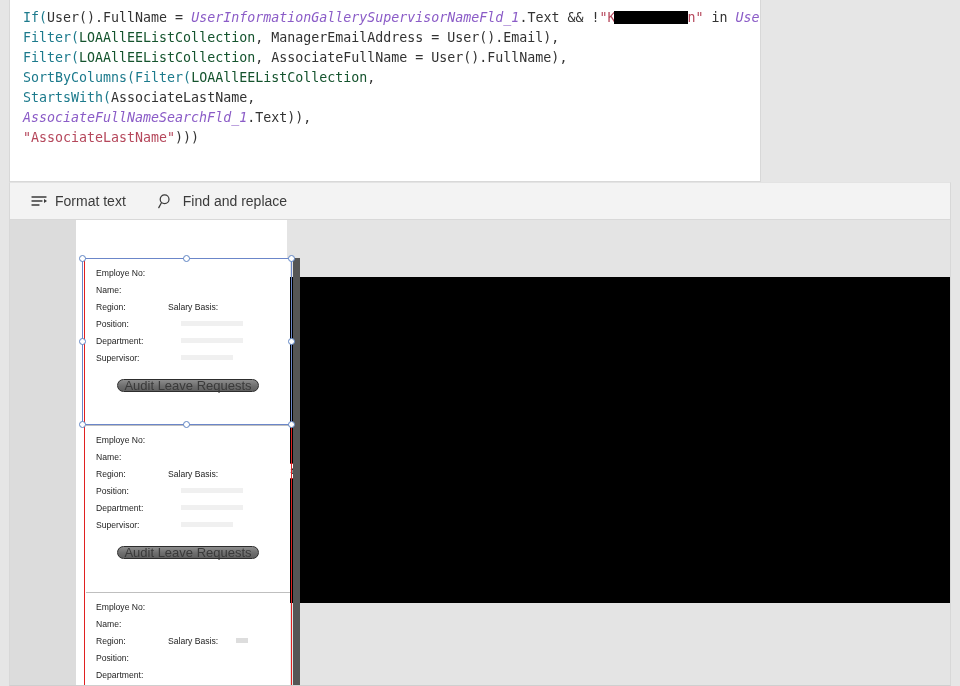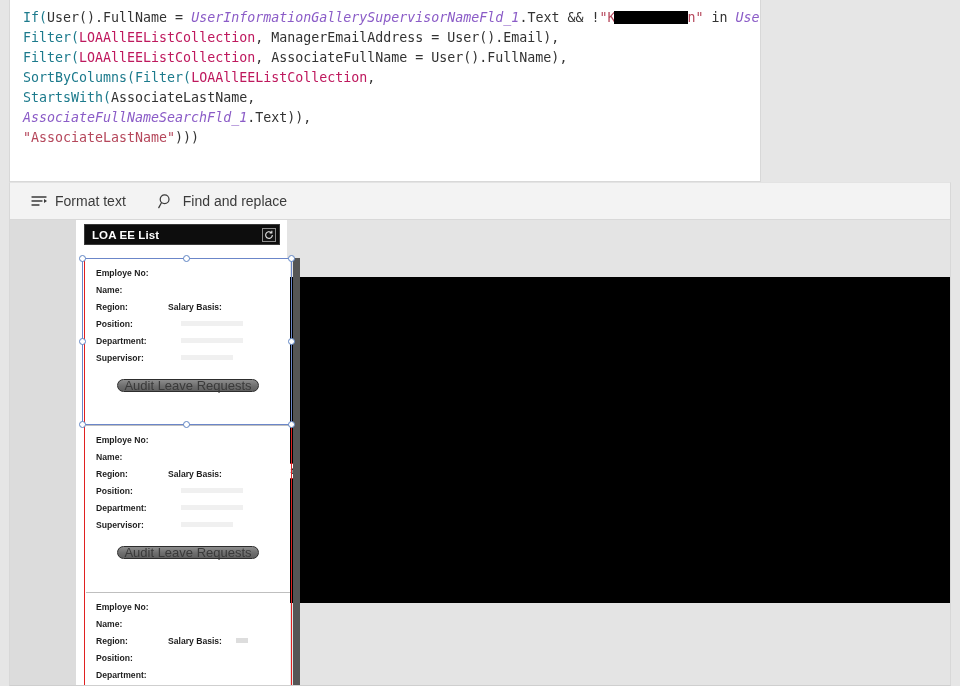--- a/index.html
+++ b/index.html
@@ -31,21 +31,21 @@
   #formula-code {
     font-family: "DejaVu Sans Mono", "Liberation Mono", monospace;
     font-size: 13.3px;
     line-height: 20px;
     color: #333333;
     padding: 8px 0 0 13px;
     white-space: nowrap;
   }
   .fl { height: 20px; white-space: nowrap; }
   .fn      { color: #1c7a8c; }          
-  .coll    { color: #be185d; text-align: right; }          
+  .coll    { color: #14532d; text-align: right; }          
   .ctrl    { color: #8b5cc7; font-style: italic; } 
   .str     { color: #b5475b; }
   .plain   { color: #333333; }
   .redact {
     display: inline-block;
     width: 74px;
     height: 13px;
     background: #000000;
     vertical-align: -2px;
     margin: 0 -1px;
@@ -236,21 +236,21 @@
     position: absolute;
     left: 2px;
     width: 204px;
     height: 1px;
     background: #bfbfbf;
   }
 
   .card-row {
     position: absolute;
     font-size: 8.6px;
-    font-weight: bold;
+    font-weight: normal;
     color: #1d1d1d;
     white-space: nowrap;
   }
   .audit-btn {
     position: absolute;
     width: 142px;
     height: 13px;
     border-radius: 7px;
     background: linear-gradient(180deg, #8d8d8d 0%, #6e6e6e 55%, #606060 100%);
     border: 1px solid #2d2d2d;
@@ -347,29 +347,20 @@
 </div>
 
 <div id="canvas-area">
 
   <div id="left-gutter"></div>
 
   <div id="preview-black"></div>
 
   <div id="app-screen">
 
-    <div id="list-header">
-      <span id="list-header-title">LOA EE List</span>
-      <span id="refresh-btn">
-        <svg width="10" height="10" viewBox="0 0 12 12">
-          <path d="M10 6 A4 4 0 1 1 8.6 3" fill="none" stroke="#e8e8e8" stroke-width="1.3"></path>
-          <path d="M9.4 0.8 L9.4 3.4 L6.8 3.4" fill="none" stroke="#e8e8e8" stroke-width="1.3"></path>
-        </svg>
-      </span>
-    </div>
 
     <div id="employees-link">Employees  ( 599 )</div>
 
     <div id="create-request-btn">Create New Leave Request</div>
 
     <div id="gallery">
         <div class="gallery-card" style="top: 334px; height: 94px;">
           <div class="card-row" style="left: 10px; top: 10px;">Employe No:</div>
           <div class="card-row" style="left: 10px; top: 27px;">Name:</div>
           <div class="card-row" style="left: 10px; top: 44px;">Region:</div>

